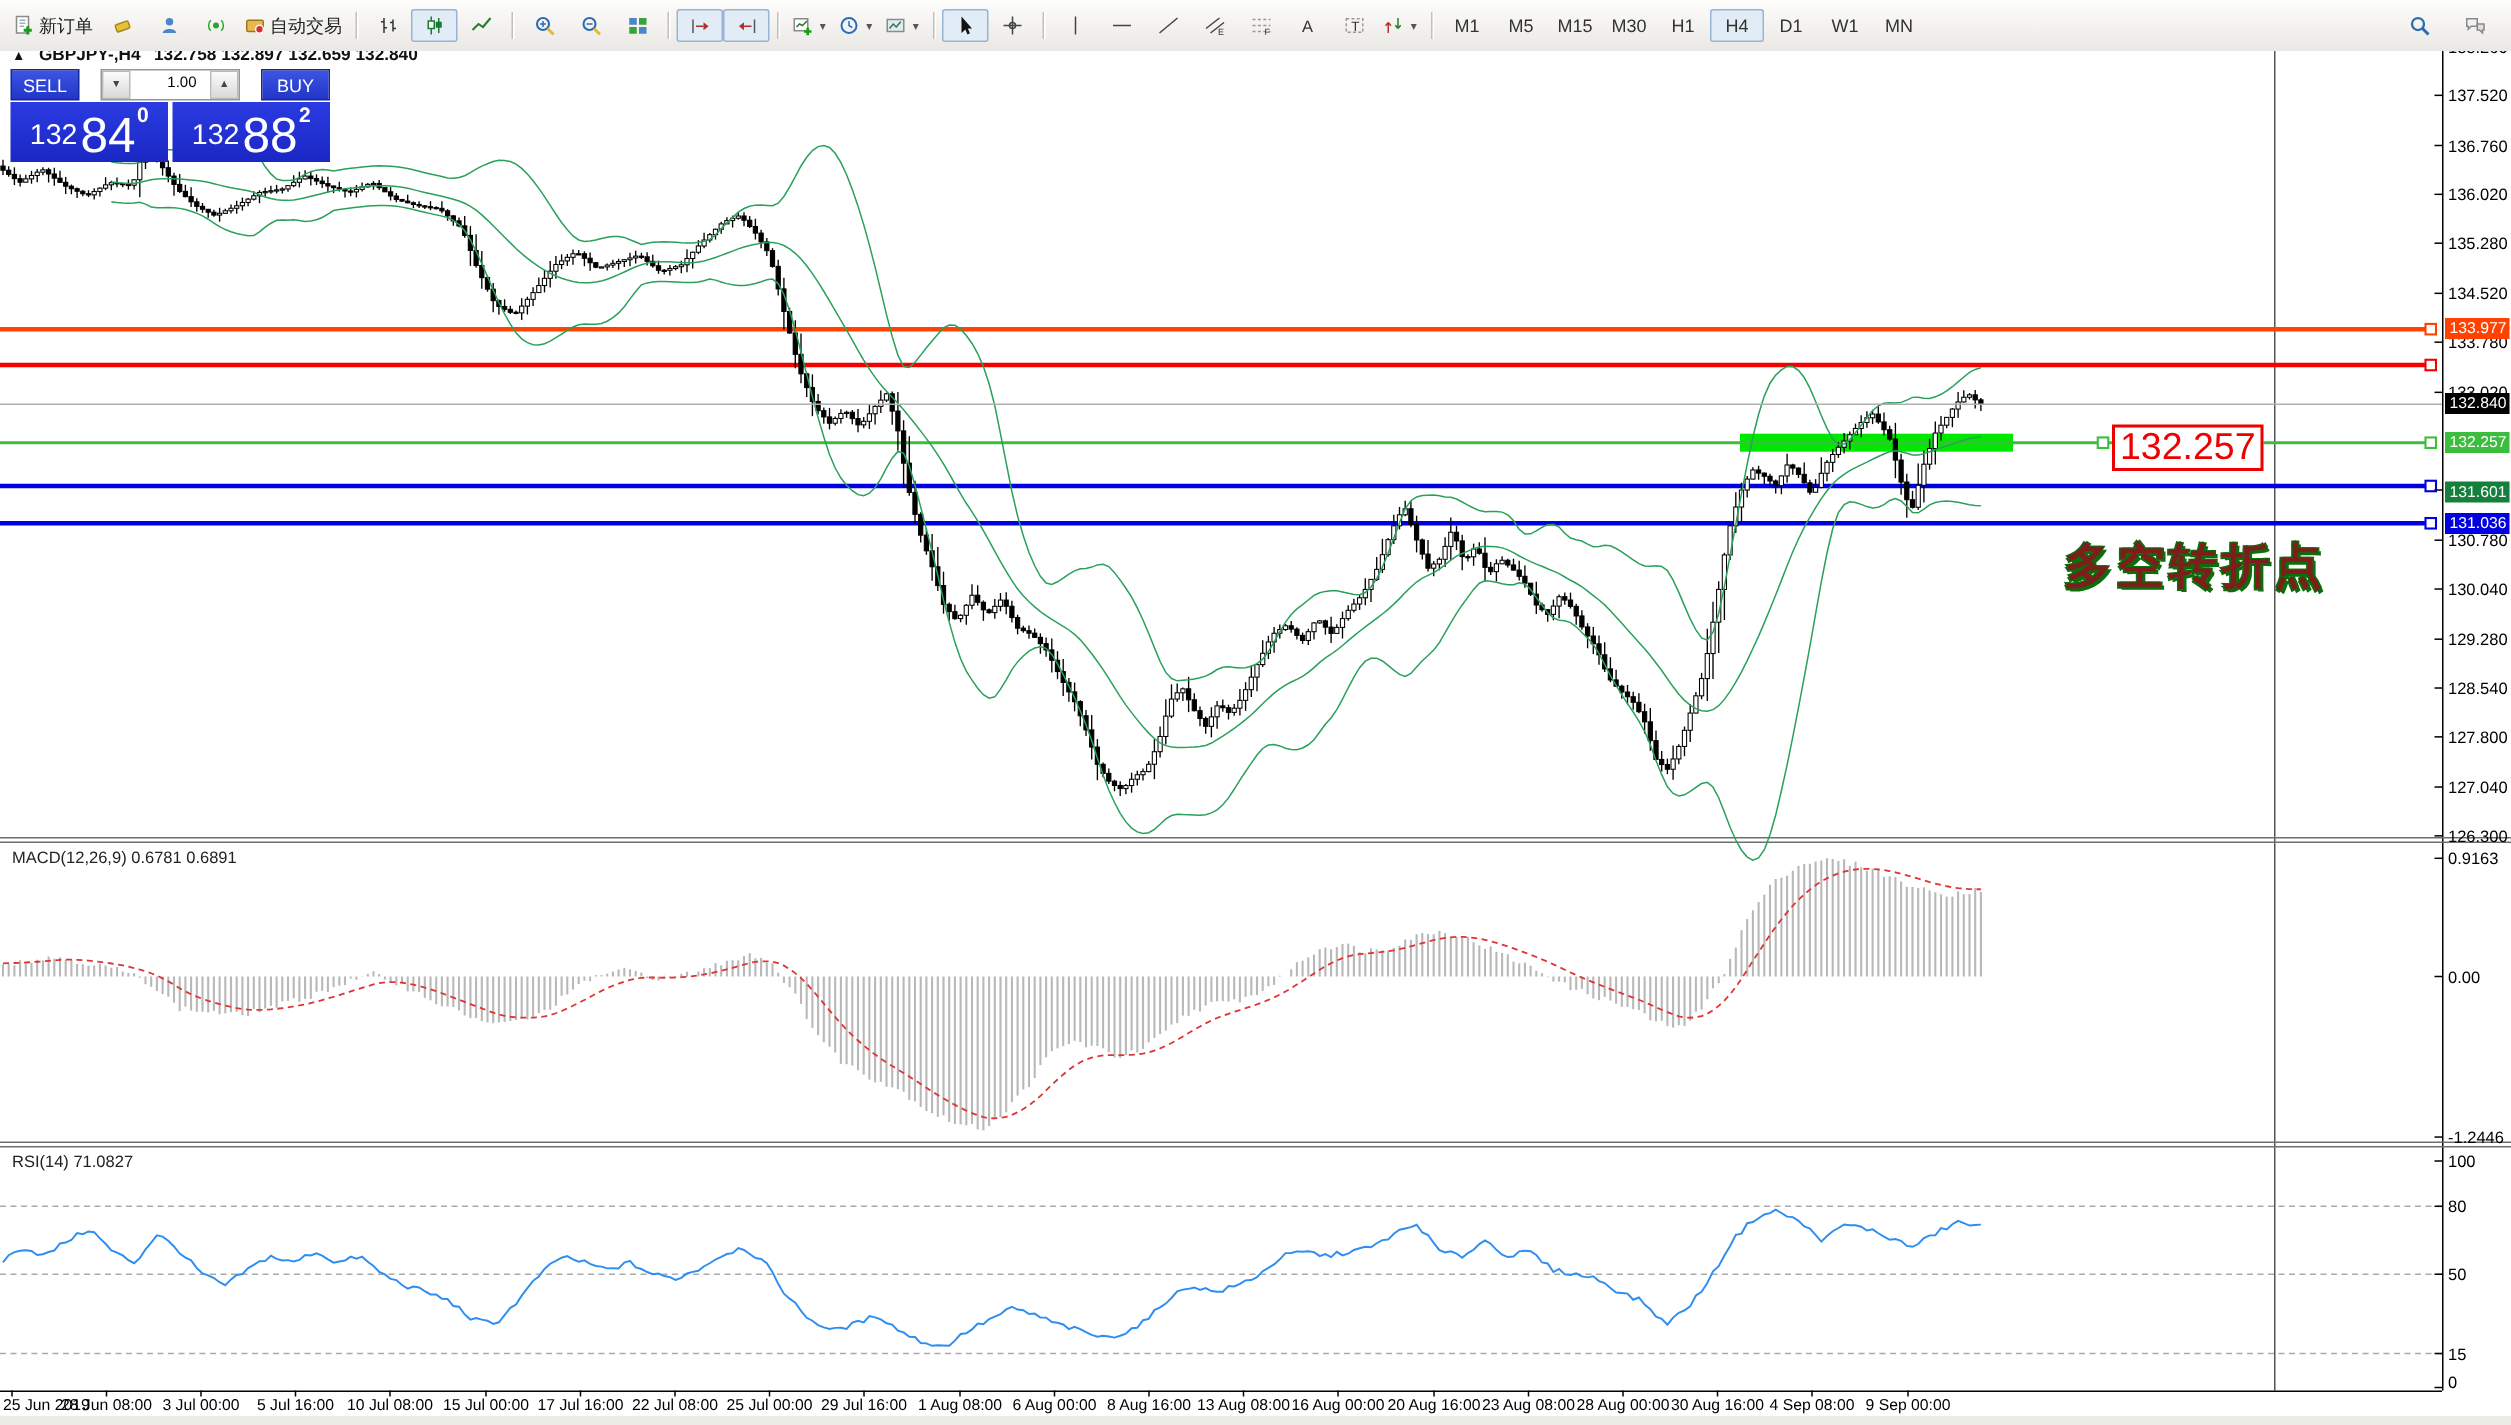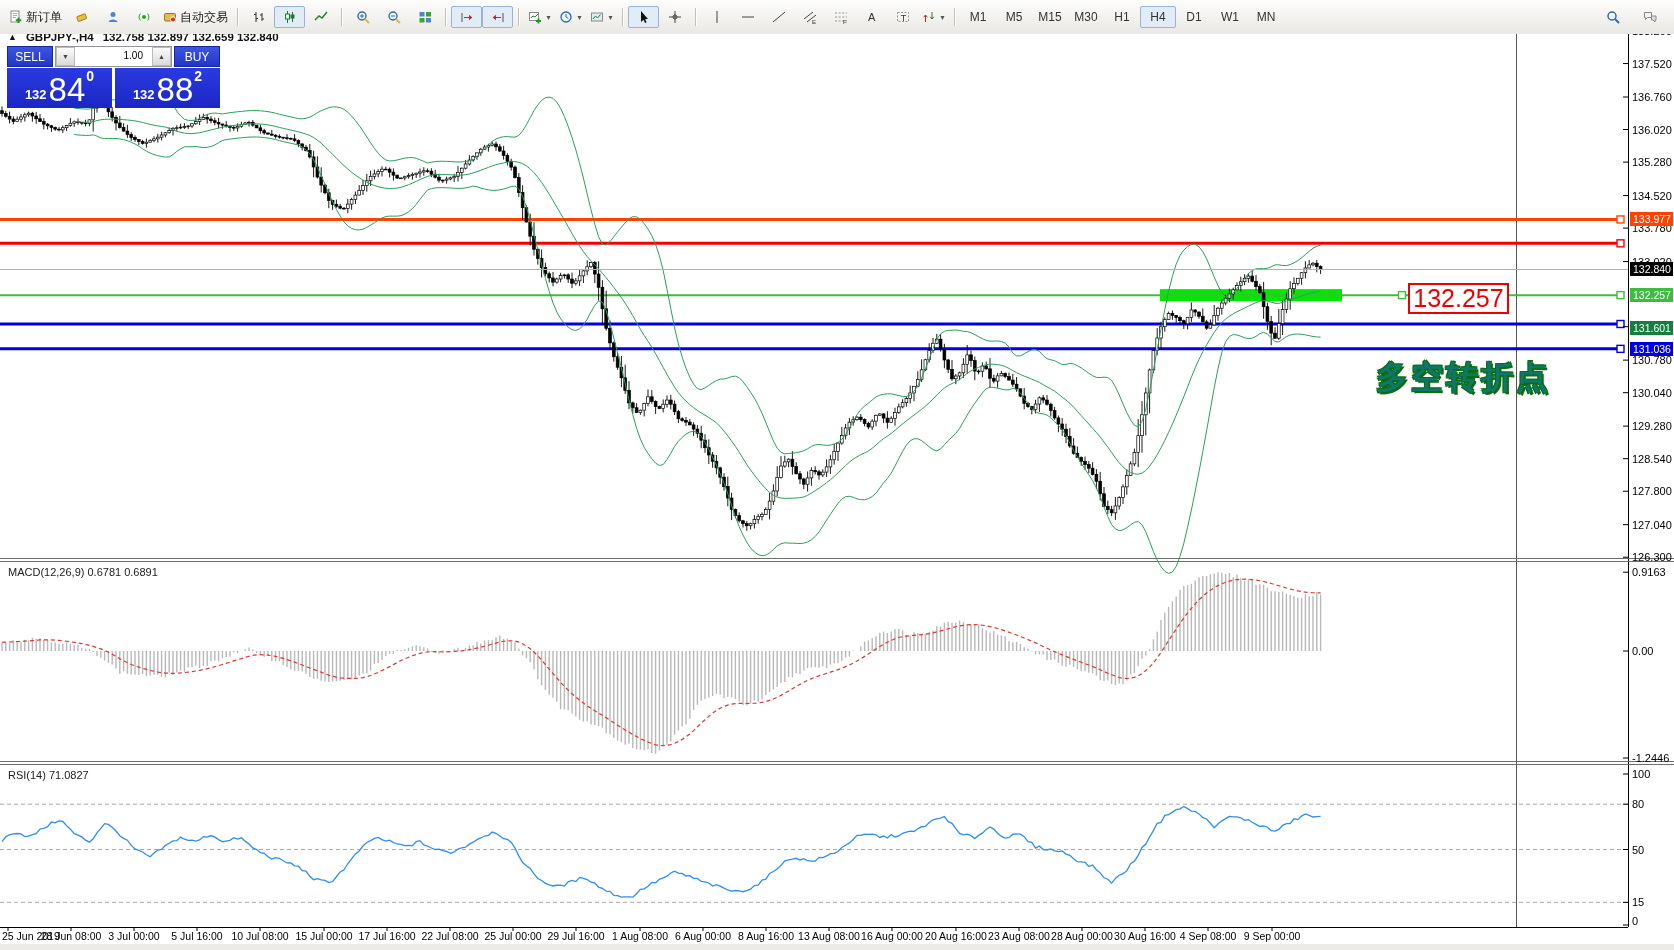--- a/index.html
+++ b/index.html
@@ -25,38 +25,38 @@
   .title{position:absolute;left:8px;top:31px;font-size:11.5px;font-weight:bold;color:#111;z-index:12;
     display:flex;gap:9px;align-items:center}
   .title .arrow{font-size:9px}
   .panel-label{position:absolute;font-size:11px;color:#222;z-index:12}
   #badges{position:absolute;left:0;top:0;width:1674px;height:950px;z-index:12;pointer-events:none}
   .badge{position:absolute;left:1630px;width:43px;height:14px;color:#fff;font-size:10.5px;line-height:14px;
     padding-left:3px;box-sizing:border-box;white-space:nowrap}
 
   .redbox{position:absolute;left:1408px;top:283px;width:101px;height:31px;border:2px solid #ee0000;background:#fff;
     color:#ee0000;font-size:25px;line-height:26px;text-align:center;z-index:13;box-sizing:border-box}
-  .cntext{position:absolute;left:1376px;top:356px;font-size:32px;font-weight:bold;color:#0f766e;letter-spacing:3px;
+  .cntext{position:absolute;left:1376px;top:356px;font-size:32px;font-weight:bold;color:#7f1d1d;letter-spacing:3px;
     z-index:13;white-space:nowrap;
     text-shadow:2px 2px 0 #0a6e0a,-1px -1px 0 #0a6e0a,1px -1px 0 #0a6e0a,-1px 1px 0 #0a6e0a}
 
   
   .tpanel{position:absolute;left:7px;top:46px;width:213px;z-index:14}
-  .trow1{display:flex;height:21px;gap:2px}
+  .trow1{display:flex;height:21px;gap:14px}
   .sellbtn,.buybtn{width:46px;background:linear-gradient(#3b55e2,#2136c9);color:#fff;font-size:12px;display:flex;
     align-items:center;justify-content:center;border:1px solid #16279c;box-sizing:border-box}
   .spin{flex:1;display:flex;border:1px solid #979797;background:#fff;box-sizing:border-box}
   .spindn,.spinup{width:19px;background:linear-gradient(#fbfbfb,#d9d9d9);font-size:7px;display:flex;align-items:center;
     justify-content:center;color:#444;border:1px solid #bbb;box-sizing:border-box}
   .spinval{flex:1;text-align:right;padding-right:9px;font-size:10px;line-height:18px;color:#000;border:none;outline:none;
     font-family:"Liberation Sans",sans-serif;width:40px}
   .trow2{display:flex;gap:3px;margin-top:1px;height:40px}
   .pbox{flex:1;background:linear-gradient(#2b3be0,#1a27c4);color:#fff;display:flex;align-items:flex-end;
     justify-content:center;padding-bottom:2px}
-  .ppre{font-size:13px;font-weight:bold;margin:0 2px 4px 0}
+  .ppre{font-size:19px;font-weight:normal;margin:0 2px 4px 0}
   .pbig{font-size:33px;font-weight:normal;line-height:32px}
   .psup{font-size:14px;font-weight:bold;margin:0 0 22px 1px}
   .bottomstrip{position:absolute;left:0;top:944px;width:1674px;height:6px;background:#edebe8;z-index:11}
 </style>
 </head>
 <body>
 
 <div id="stage">
   <svg id="cv" width="1674" height="950" viewBox="0 0 1674 950">
       <line x1="0" y1="25.5" x2="1674" y2="25.5" stroke="#000"></line>

